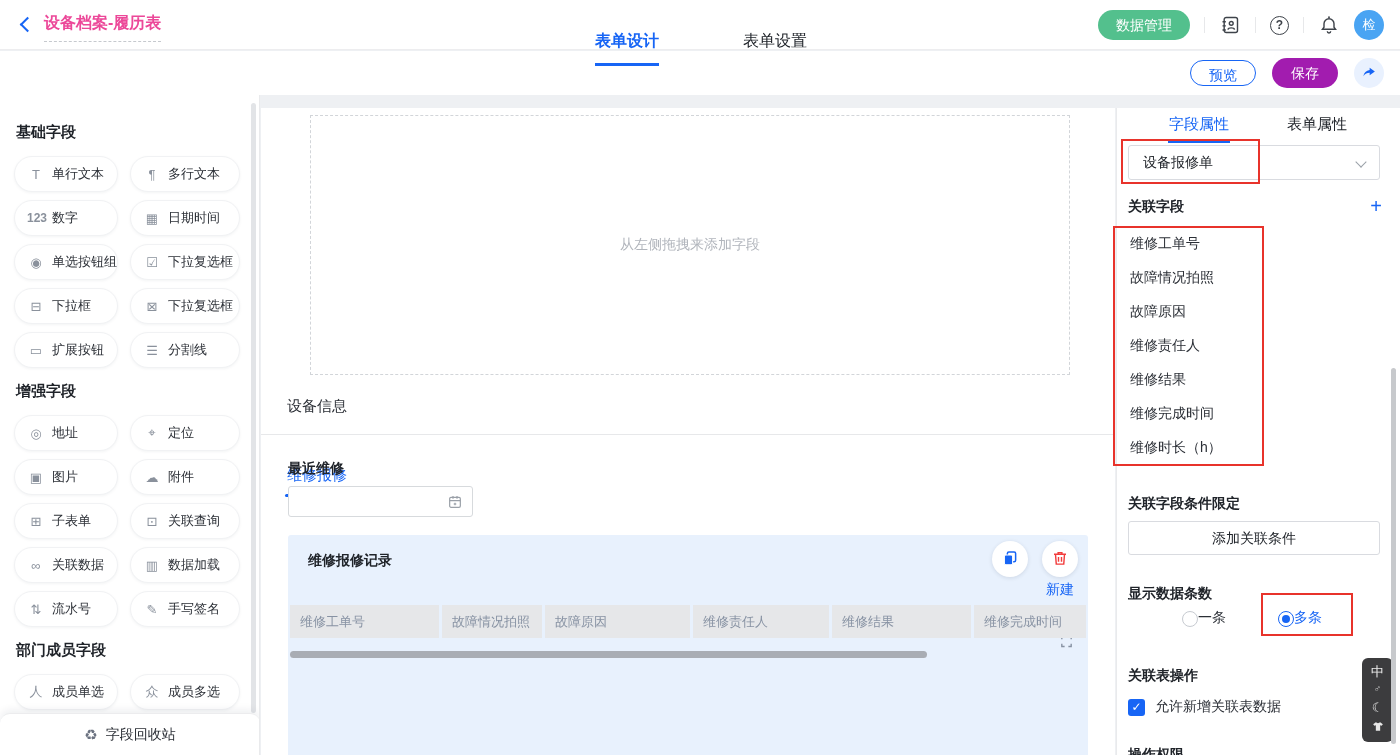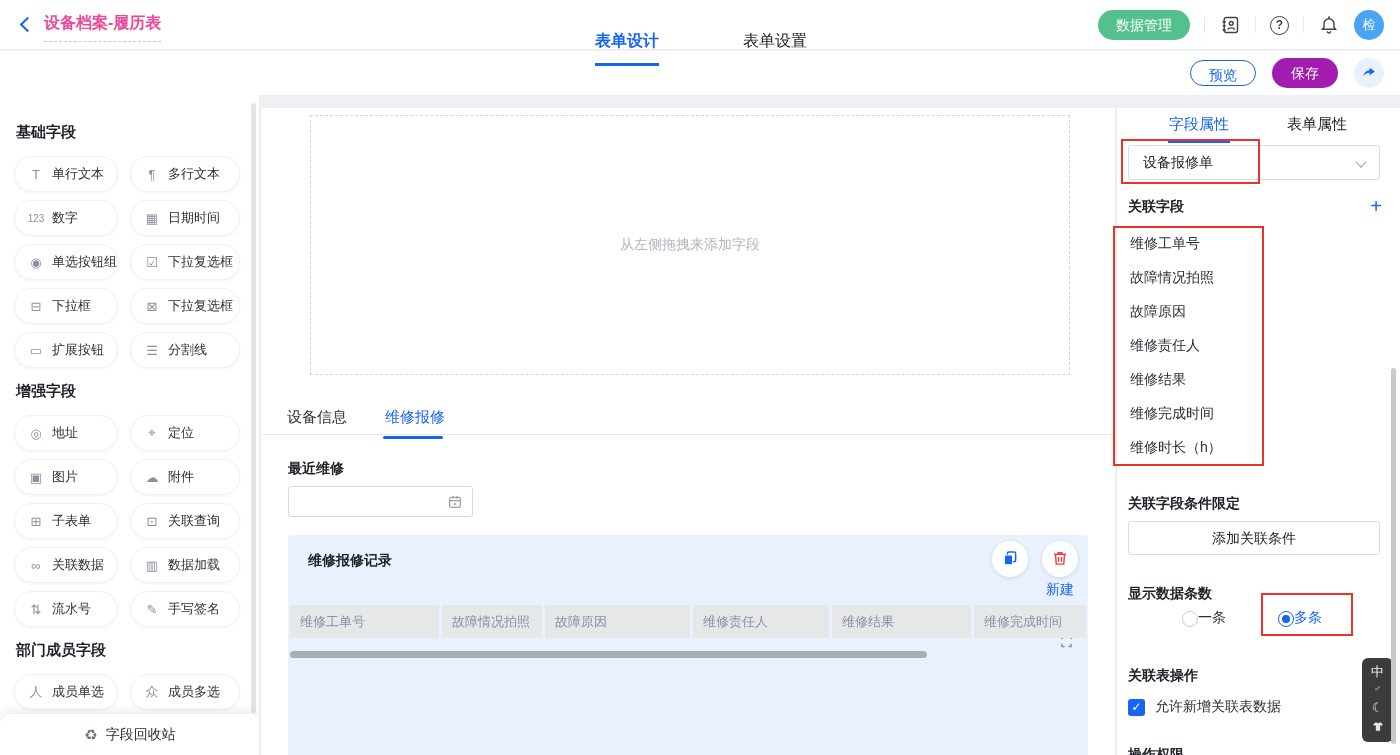--- a/index.html
+++ b/index.html
@@ -32,32 +32,32 @@
   .btn-share { width:30px; height:30px; border-radius:50%; background:#e9f1fe; display:flex; align-items:center; justify-content:center; cursor:pointer; }
 
   
   .sidebar { position:absolute; top:95px; left:0; width:260px; height:660px; background:#fff; overflow:hidden; border-right:1px solid #e9eaec; }
   .sb-inner { padding:18px 14px 0 14px; }
   .sb-section-title { font-size:15px; font-weight:700; color:#1f2329; margin:10px 0 14px 2px; }
   .pill-grid { display:flex; flex-wrap:wrap; gap:8px 12px; margin-bottom:14px; }
   .field-pill { width:104px; height:36px; border-radius:18px; background:#fff; border:1px solid #f1f2f4; box-shadow:0 1px 3px rgba(20,30,60,0.05); display:flex; align-items:center; padding-left:12px; gap:7px; font-size:13px; color:#2b2f36; cursor:grab; }
   .field-pill.wide { width:110px; }
   .fp-icon { width:18px; text-align:center; color:#8a919c; font-size:13px; flex:none; }
-  .fp-icon.small { font-size:10px; font-weight:400; letter-spacing:0; }
+  .fp-icon.small { font-size:12px; font-weight:700; letter-spacing:0; }
   .pill-partial { width:104px; height:10px; border-radius:18px 18px 0 0; background:#fff; border:1px solid #f1f2f4; border-bottom:none; box-shadow:0 1px 3px rgba(20,30,60,0.05); }
   .sb-scroll { position:absolute; right:3px; top:8px; width:5px; height:610px; border-radius:3px; background:#e2e4e7; }
   .recycle-bar { position:absolute; left:0; bottom:0; width:260px; height:42px; background:#fff; border-top:1px solid #ececee; border-radius:10px 10px 0 0; box-shadow:0 -3px 8px rgba(20,30,60,0.07); display:flex; align-items:center; justify-content:center; gap:8px; font-size:14px; color:#2b2f36; cursor:pointer; }
   .recycle-icon { color:#6b7280; font-size:15px; }
 
   
   .canvas-col { position:absolute; top:95px; left:261px; width:854px; height:660px; background:#eef0f3; }
   .canvas-white { position:absolute; top:13px; left:0; width:854px; height:647px; background:#fff; }
   .drop-zone { position:absolute; top:7px; left:49px; width:760px; height:260px; border:1px dashed #d2d5d9; display:flex; align-items:center; justify-content:center; }
   .drop-zone span { color:#b1b5bc; font-size:14px; }
-  .canvas-tabs { position:absolute; top:300px; left:26px; display:flex; gap:38px; }
+  .canvas-tabs { position:absolute; top:289px; left:26px; display:flex; gap:38px;flex-direction:column; }
   .c-tab { position:relative; font-size:15px; color:#2b2f36; padding-bottom:12px; cursor:pointer; }
   .c-tab.active { color:#1765f5; }
   .c-tab.active::after { content:""; position:absolute; left:-2px; bottom:0; width:60px; height:3px; background:#1765f5; border-radius:2px; }
   .canvas-tab-divider { position:absolute; top:326px; left:0; width:854px; height:1px; background:#e7e8ea; }
   .recent-label { position:absolute; top:352px; left:27px; font-size:14px; font-weight:700; color:#20242a; }
   .date-input { position:absolute; top:378px; left:27px; width:185px; height:31px; border:1px solid #d7dadd; border-radius:3px; background:#fff; cursor:text; }
   .date-input svg { position:absolute; right:9px; top:7px; }
 
   .subform { position:absolute; top:427px; left:27px; width:800px; height:232px; background:#e8f1fd; border-radius:3px; }
   .subform-title { position:absolute; top:17px; left:20px; font-size:14px; font-weight:700; color:#20242a; }

